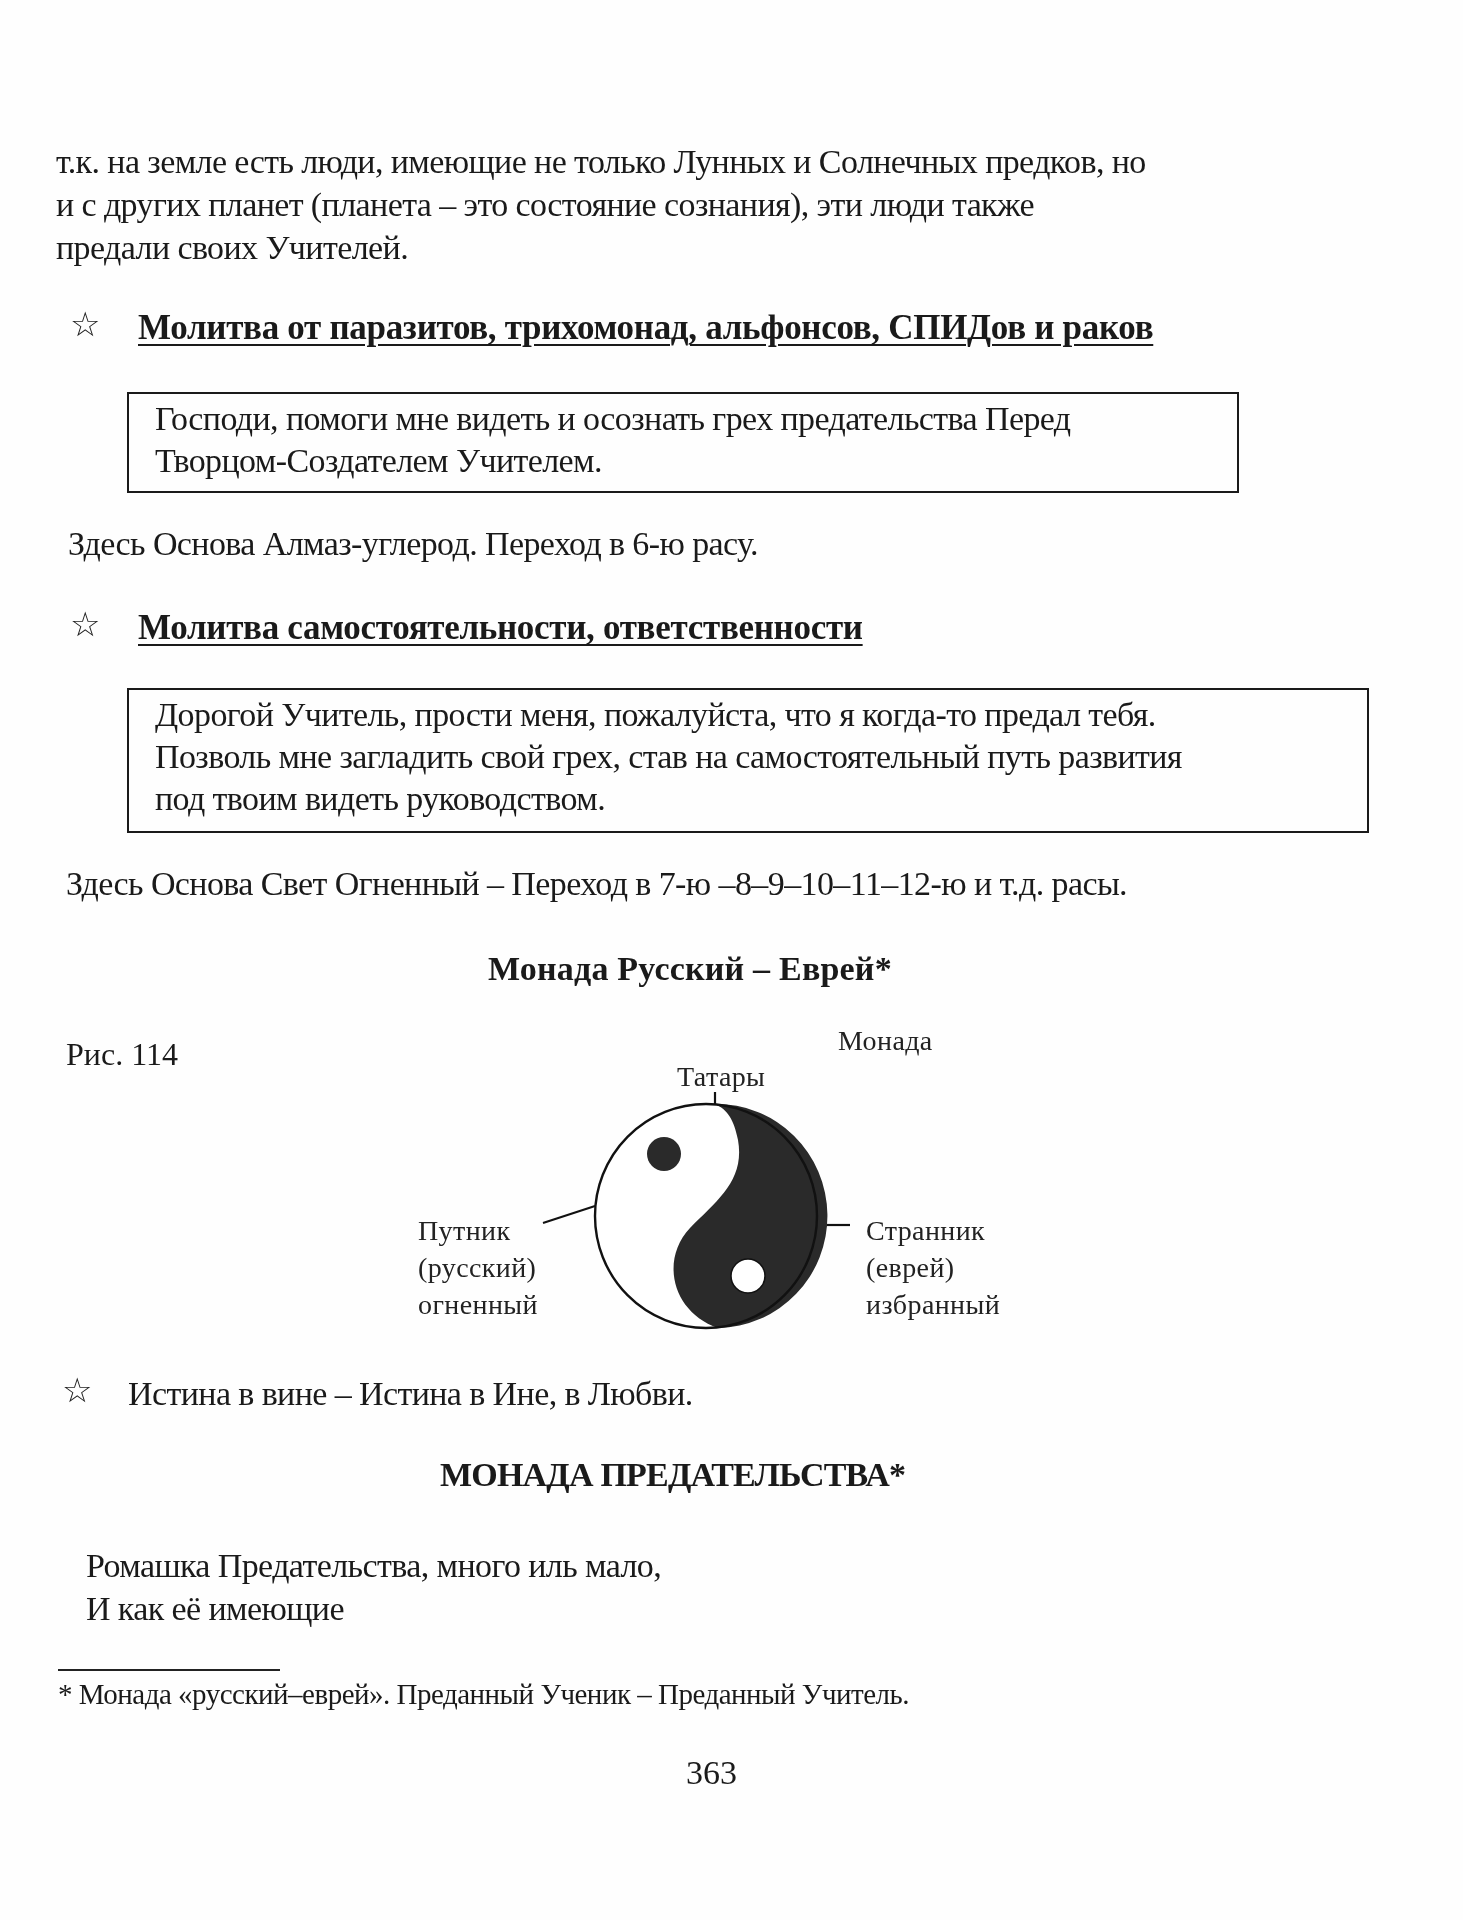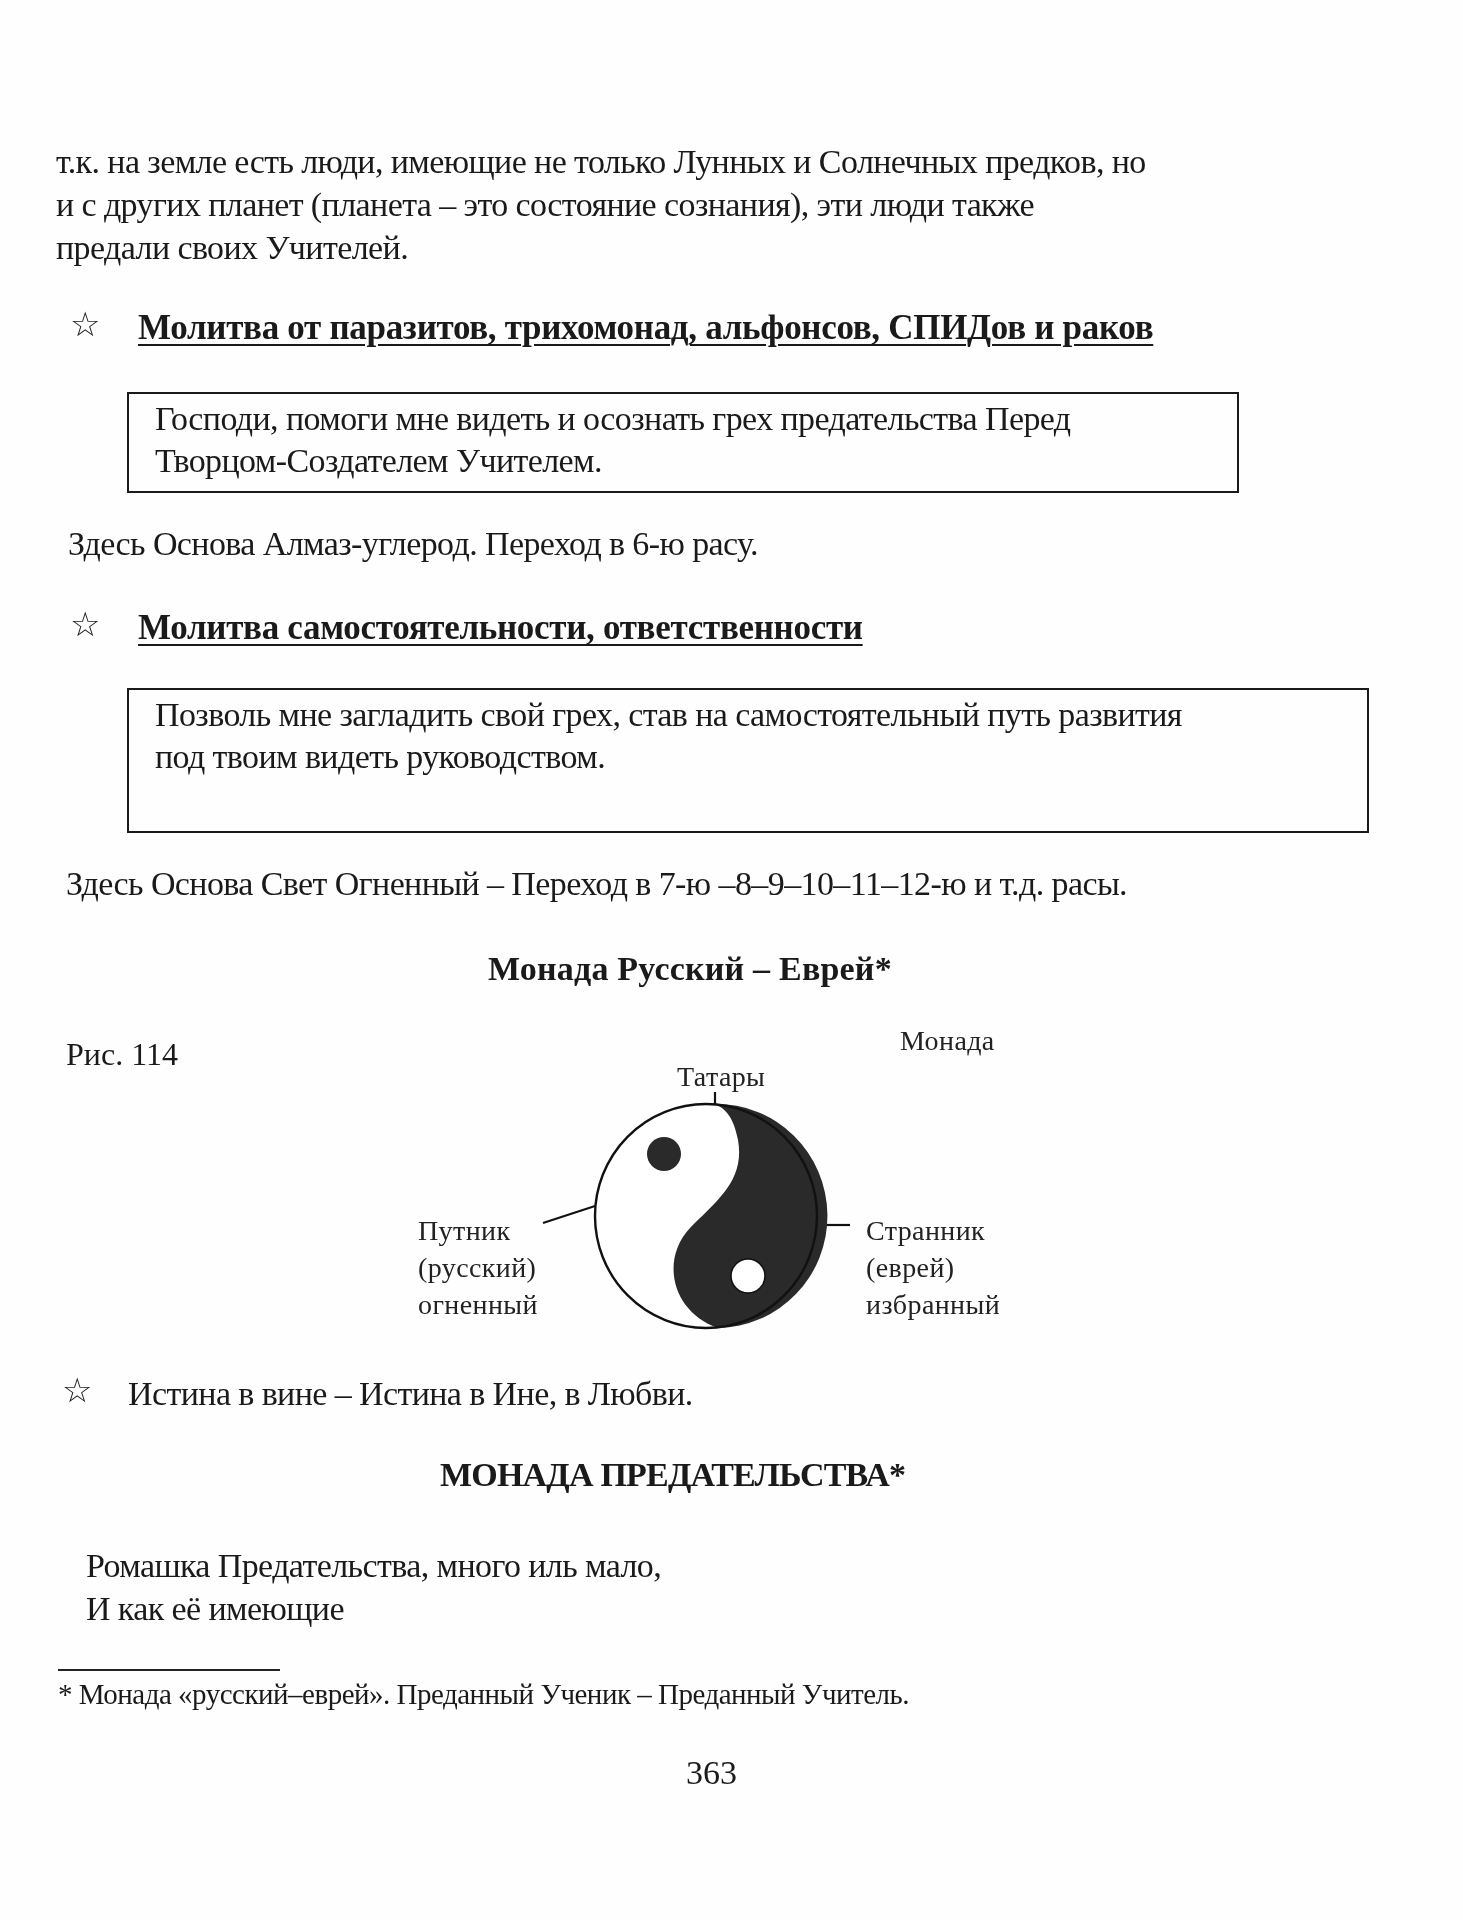--- a/index.html
+++ b/index.html
@@ -37,30 +37,31 @@
   <div class="line">Господи, помоги мне видеть и осознать грех предательства Перед</div>
   <div class="line">Творцом-Создателем Учителем.</div>
 </div>
 
 <span class="abs body-text" style="left:68px; top:522px;">Здесь Основа Алмаз-углерод. Переход в 6-ю расу.</span>
 
 <span class="abs star" style="left:70px; top:604px;">☆</span>
 <span class="abs heading" style="left:138px; top:608px;">Молитва самостоятельности, ответственности</span>
 
 <div class="box" style="left:127px; top:688px; width:1242px; height:145px;">
+  <div class="line">Дорогой Учитель, прости меня, пожалуйста, что я когда-то предал тебя.</div>
   <div class="line">Позволь мне загладить свой грех, став на самостоятельный путь развития</div>
   <div class="line">под твоим видеть руководством.</div>
 </div>
 
 <span class="abs body-text" style="left:66px; top:862px;">Здесь Основа Свет Огненный – Переход в 7-ю –8–9–10–11–12-ю и т.д. расы.</span>
 
 <span class="abs center-title" style="left:488px; top:950px;">Монада Русский – Еврей*</span>
 <span class="abs fig-label" style="left:66px; top:1036px;">Рис. 114</span>
 
-<span class="abs diag-label" style="left:900px; top:1022px;text-align:center;">Монада</span>
+<span class="abs diag-label" style="left:838px; top:1022px;text-align:center;">Монада</span>
 <span class="abs diag-label" style="left:677px; top:1058px;">Татары</span>
 
 <div class="abs diag-label" style="left:418px; top:1212px;">
   <div>Путник</div>
   <div>(русский)</div>
   <div>огненный</div>
 </div>
 <div class="abs diag-label" style="left:866px; top:1212px;">
   <div>Странник</div>
   <div>(еврей)</div>

